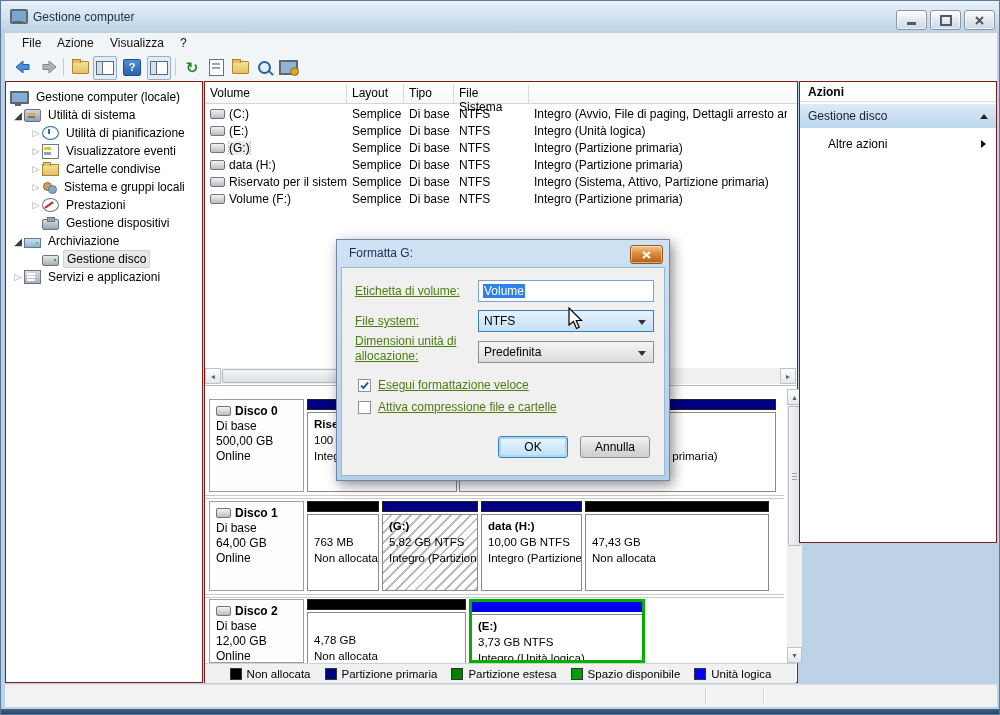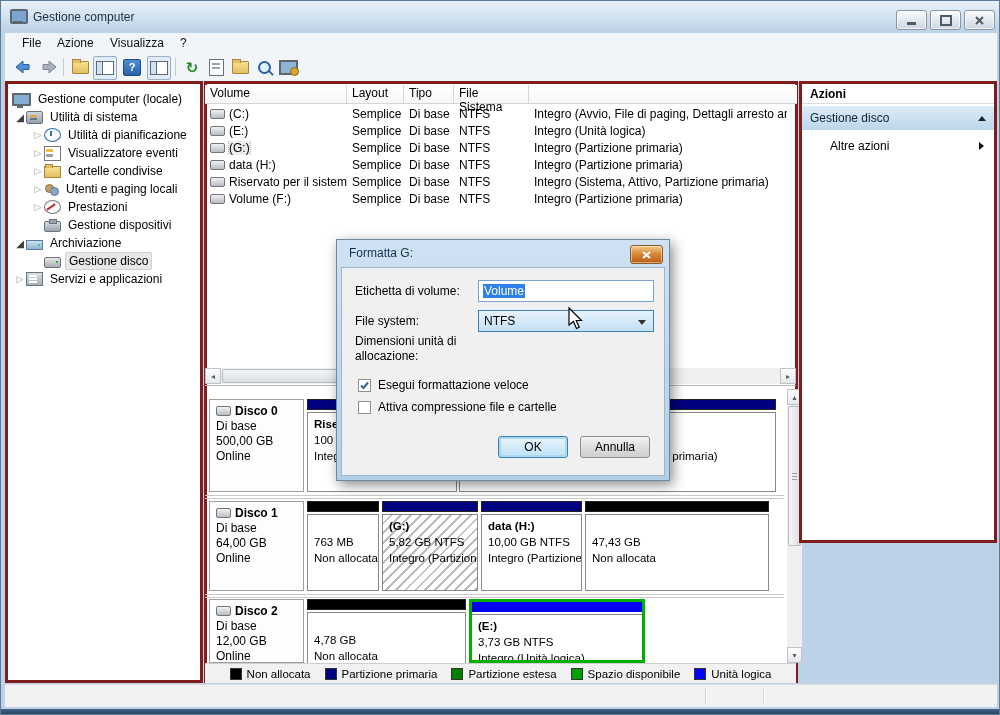--- a/index.html
+++ b/index.html
@@ -31,21 +31,21 @@
   .ti-help{width:16px;height:15px;background:linear-gradient(#4f8fd3,#2a62a8);border:1px solid #1d4d86;border-radius:2px;color:#fff;font-weight:bold;font-size:11px;display:flex;align-items:center;justify-content:center;}
   .ti-doc{width:13px;height:15px;background:#fff;border:1px solid #6a7078;position:relative;}
   .ti-doc:before{content:"";position:absolute;left:2px;top:3px;width:8px;height:2px;background:#9aa2ab;box-shadow:0 4px 0 #9aa2ab;}
   .ti-refresh{color:#1d8a1d;font-size:15px;font-weight:bold;line-height:1;}
   .ti-find{width:9px;height:9px;border:2px solid #2a5fa0;border-radius:50%;position:relative;background:#dff0fb;}
   .ti-find:before{content:"";position:absolute;left:8px;top:9px;width:6px;height:2px;background:#2a5fa0;transform:rotate(45deg);}
   .ti-manage{width:15px;height:11px;background:#8fb4d8;border:2px solid #5e666e;position:relative;}
   .ti-manage:before{content:"";position:absolute;right:-3px;bottom:-3px;width:7px;height:7px;background:#d9a72c;border-radius:50%;border:1px solid #8a6a14;}
 
   
-  .panel{background:#fff;border:3px solid #7f1d1d;box-sizing:border-box;}
+  .panel{background:#fff;border:1px solid #7f1d1d;box-sizing:border-box;}
   .left-panel{left:4px;top:80px;width:198px;height:602px;}
   .center-panel{left:203px;top:80px;width:594px;height:602px;}
   .right-panel{left:798px;top:80px;width:198px;height:462px;}
 
   
   .trow{height:18px;display:flex;align-items:center;white-space:nowrap;}
   .texp{width:12px;text-align:center;font-size:9px;color:#9a9a9a;flex:0 0 12px;}
   .texp.open{color:#3c3c3c;font-size:10px;}
   .ticon{width:15px;height:14px;flex:0 0 15px;margin-right:4px;position:relative;}
   .tlabel{padding:1px 3px;}
@@ -117,21 +117,21 @@
   
   .statusbar{left:4px;top:683px;width:992px;height:22px;background:#f2f2f2;border-top:1px solid #e0e0e0;}
   .st-sep{top:3px;width:1px;height:16px;background:#d2d2d2;box-shadow:1px 0 0 #fff;}
   .frame-bottom{left:0;top:708px;width:1000px;height:7px;background:linear-gradient(#41628a,#22374f);}
 
   
   .dlg{left:335px;top:238px;width:332px;height:240px;background:linear-gradient(#cfe2f3,#b3cfe8);border:1px solid #6e88a3;box-shadow:3px 4px 12px rgba(0,0,0,.45);z-index:50;}
   .dlg-title{position:absolute;left:12px;top:6px;color:#17304f;}
   .dlg-close{position:absolute;right:6px;top:5px;width:31px;height:17px;border:1px solid #8e5a1e;border-radius:3px;background:linear-gradient(#f4cb8b,#d98a3a 45%,#b85c14);display:flex;align-items:center;justify-content:center;box-shadow:inset 0 0 0 1px rgba(255,255,255,.45);}
   .dlg-body{position:absolute;left:4px;top:27px;right:4px;bottom:4px;background:#f0f0f0;border:1px solid #9fb6ca;}
-  .dlg-label{position:absolute;color:#000000;}
+  .dlg-label{position:absolute;color:#4d7c0f;text-decoration:underline;}
   .dlg-input{position:absolute;left:136px;width:176px;height:22px;background:#fff;border:1px solid #7da2ce;box-sizing:border-box;padding:3px 4px;}
   .sel-text{background:#2f80e8;color:#fff;padding:0 1px;}
   .combo{position:absolute;left:136px;width:176px;height:22px;box-sizing:border-box;padding:3px 22px 3px 5px;}
   .combo-focus{background:linear-gradient(#e7f3fc,#c3e0f5);border:1px solid #3c7fb1;}
   .combo-norm{background:linear-gradient(#f5f5f5,#dcdcdc);border:1px solid #8e8f8f;}
   .combo-arrow{position:absolute;right:7px;top:9px;width:0;height:0;border-left:4px solid transparent;border-right:4px solid transparent;border-top:5px solid #333;}
   .cb{position:absolute;left:16px;width:13px;height:13px;background:#fff;border:1px solid #8e8f8f;box-sizing:border-box;}
   .btn{position:absolute;width:70px;height:22px;box-sizing:border-box;display:flex;align-items:center;justify-content:center;background:linear-gradient(#f4f4f4,#dfdfdf 45%,#cfcfcf);border:1px solid #8e8f8f;border-radius:3px;}
   .btn-default{border:1px solid #3c7fb1;box-shadow:0 0 0 2px #a9d9f2 inset;background:linear-gradient(#eef7fd,#d5ebfa 45%,#bfe1f7);}
 
@@ -231,21 +231,21 @@
       <span class="tlabel">Visualizzatore eventi</span>
     </div>
     <div class="trow" style="margin-left:24px">
       <span class="texp">▷</span>
       <span class="ticon ic-sharedf"></span>
       <span class="tlabel">Cartelle condivise</span>
     </div>
     <div class="trow" style="margin-left:24px">
       <span class="texp">▷</span>
       <span class="ticon ic-users"></span>
-      <span class="tlabel">Utenti e paging locali</span>
+      <span class="tlabel">Sistema e gruppi locali</span>
     </div>
     <div class="trow" style="margin-left:24px">
       <span class="texp">▷</span>
       <span class="ticon ic-perf"></span>
       <span class="tlabel">Prestazioni</span>
     </div>
     <div class="trow" style="margin-left:36px">
       <span class="ticon ic-devmgr"></span>
       <span class="tlabel">Gestione dispositivi</span>
     </div>
@@ -451,20 +451,21 @@
         </svg>
     </span>
     <div class="dlg-body">
       <span class="dlg-label" style="left:13px;top:16px">Etichetta di volume:</span>
       <span class="dlg-input" style="top:12px"><span class="sel-text">Volume</span></span>
 
       <span class="dlg-label" style="left:13px;top:46px">File system:</span>
       <span class="combo combo-focus" style="top:42px"><span>NTFS</span><span class="combo-arrow"></span></span>
 
       <span class="dlg-label" style="left:13px;top:66px;width:112px;line-height:15px">Dimensioni unità di allocazione:</span>
+      <span class="combo combo-norm" style="top:73px"><span>Predefinita</span><span class="combo-arrow"></span></span>
 
       <span class="cb" style="top:111px">
         <svg width="11" height="11" viewBox="0 0 11 11">
             <path d="M2 5.5 L4.5 8 L9 2.5" stroke="#31649c" stroke-width="2" fill="none"></path>
           </svg>
       </span>
       <span class="dlg-label" style="left:36px;top:110px">Esegui formattazione veloce</span>
 
       <span class="cb" style="top:133px"></span>
       <span class="dlg-label" style="left:36px;top:132px">Attiva compressione file e cartelle</span>

